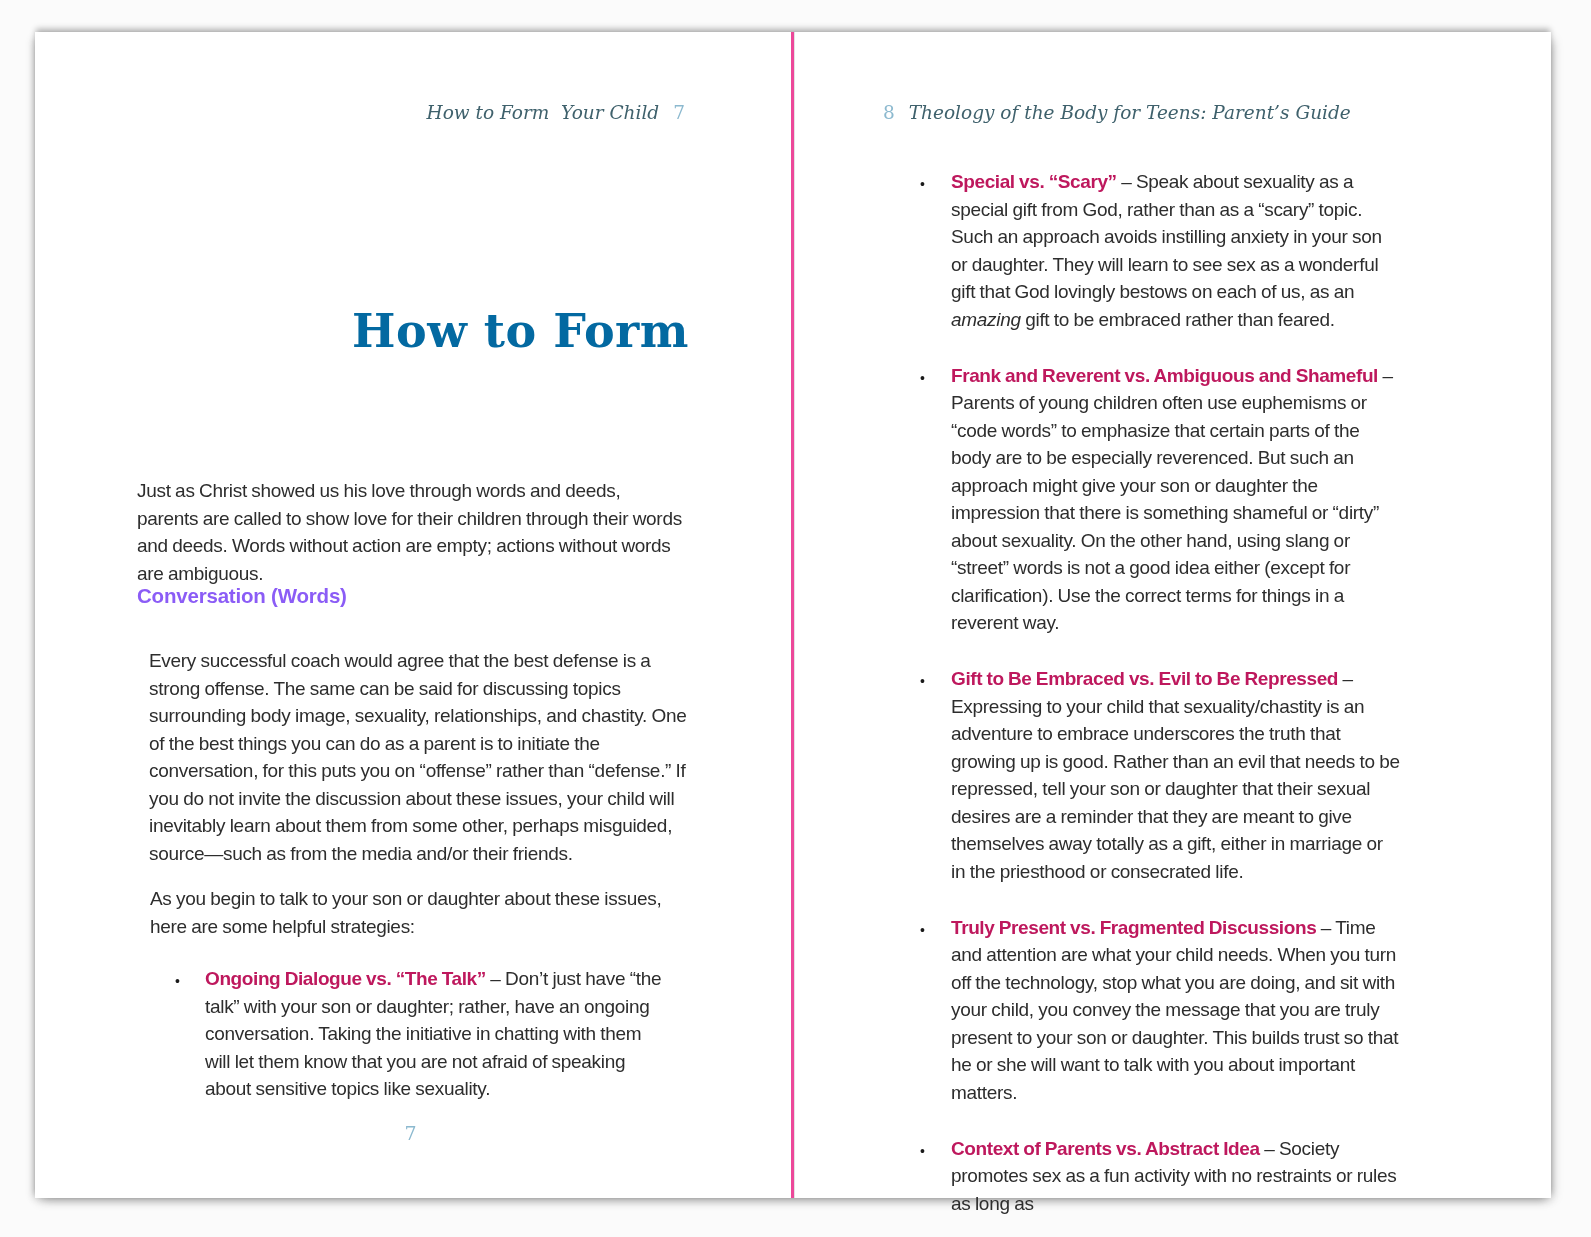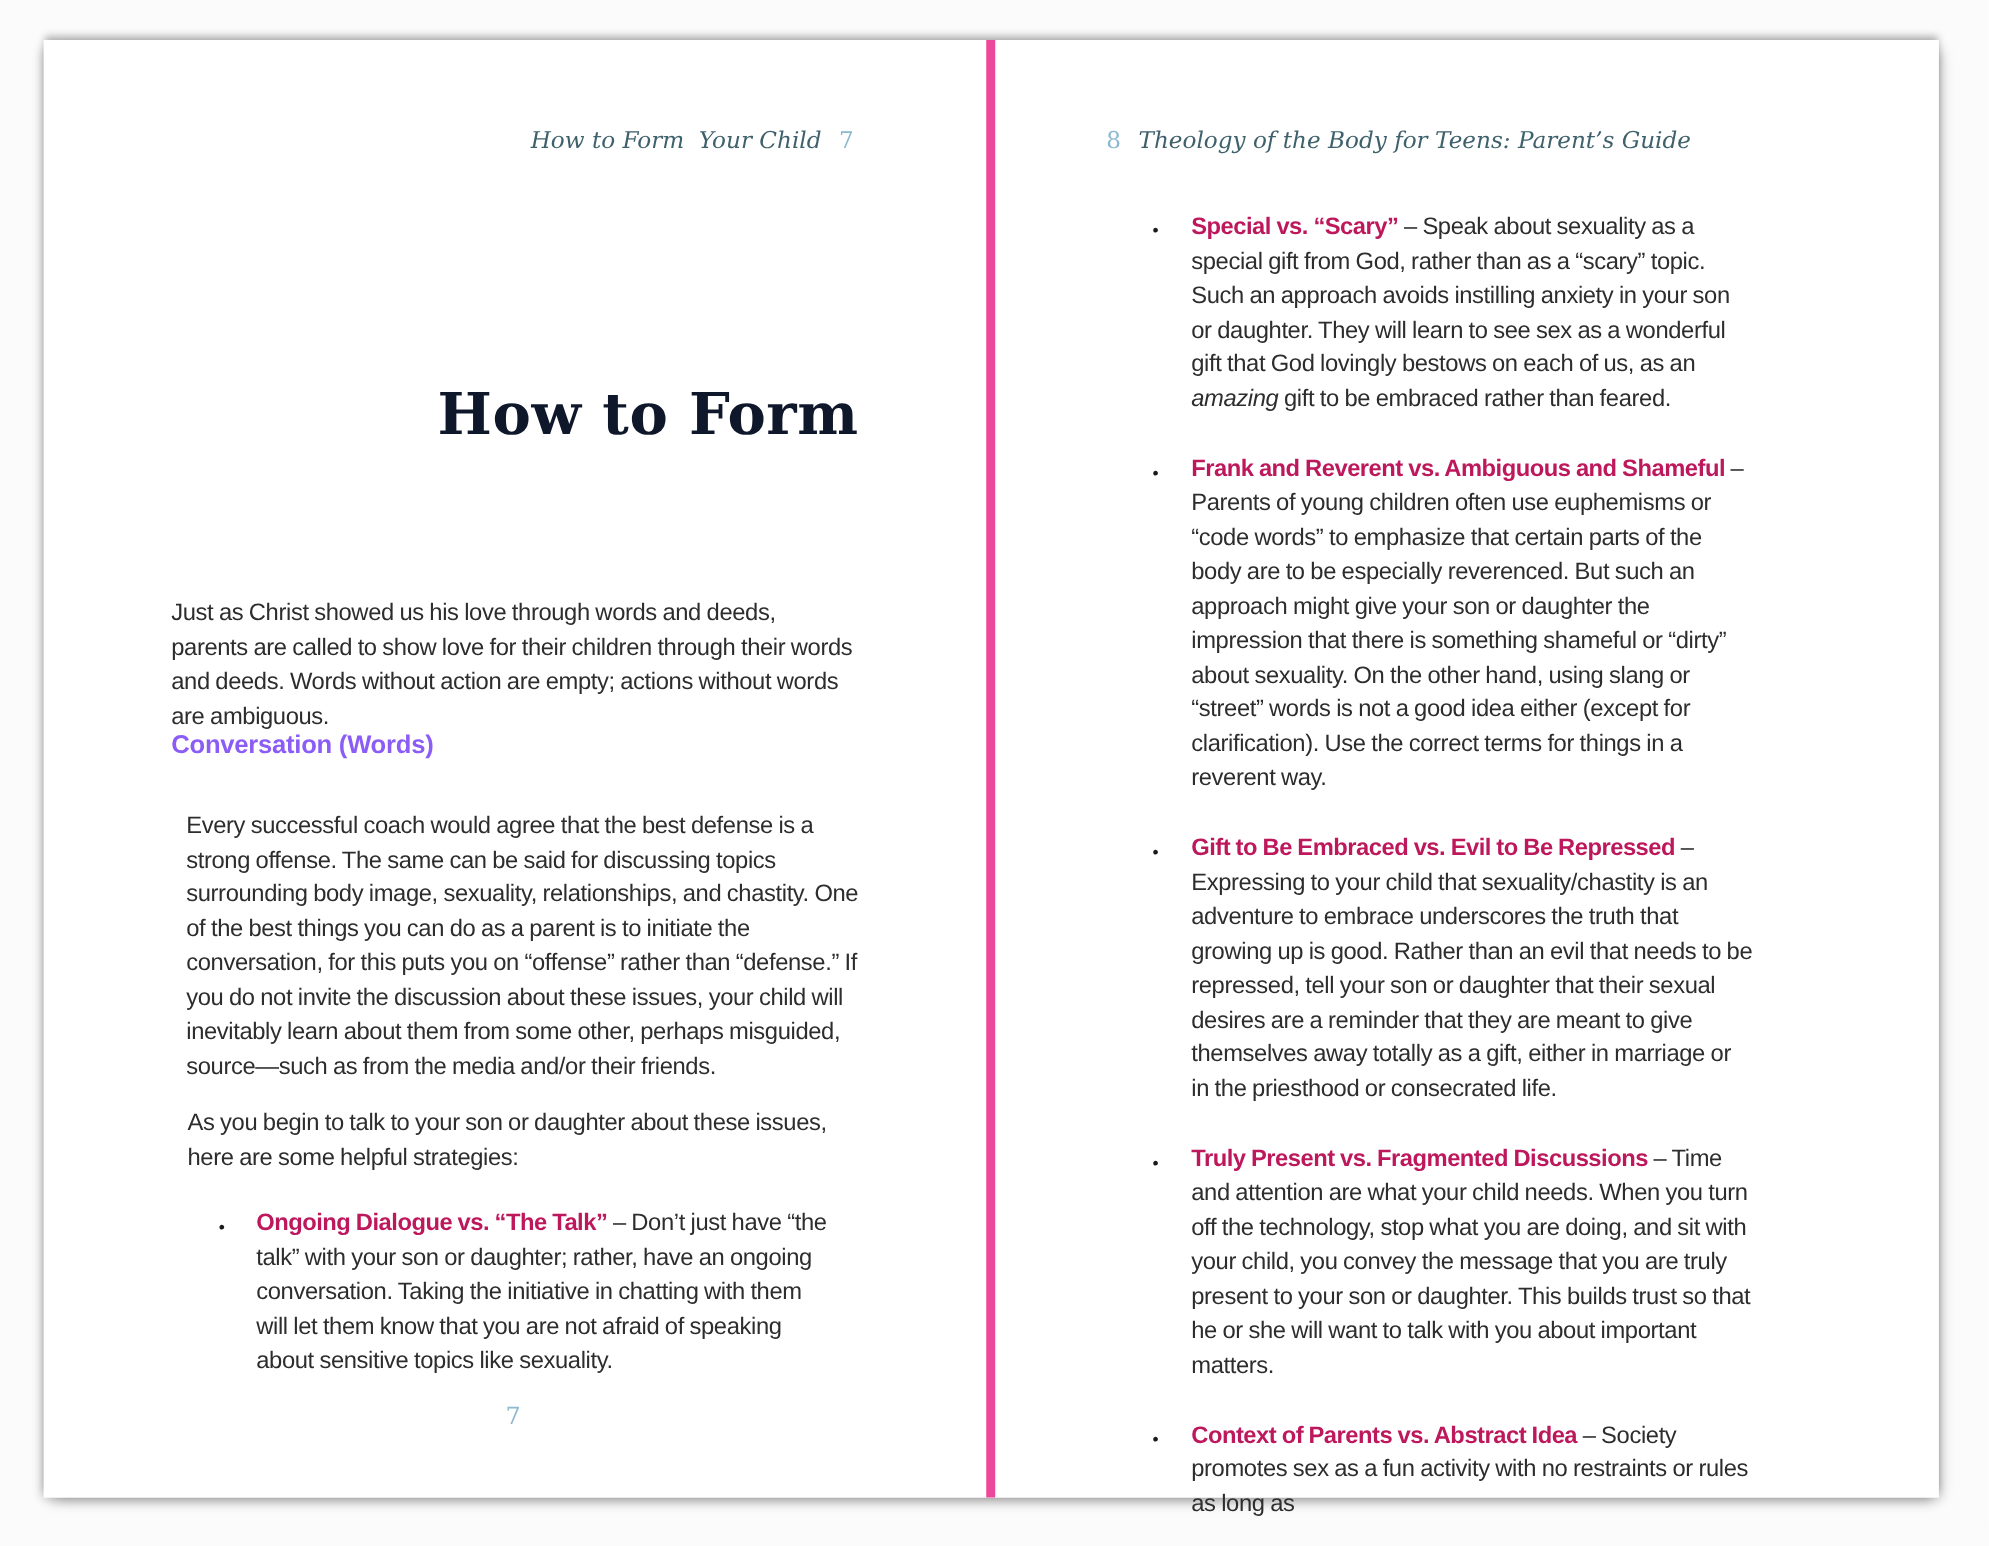--- a/index.html
+++ b/index.html
@@ -10,37 +10,37 @@
   }
   .spread{
     position:absolute;left:35px;top:32px;width:1516px;height:1166px;
     background:#ffffff;display:flex;
     box-shadow:0 -4px 6px -1px rgba(0,0,0,0.30),
                -5px 3px 8px -3px rgba(0,0,0,0.16),
                6px 4px 10px -4px rgba(0,0,0,0.22),
                0 6px 10px -3px rgba(0,0,0,0.20);
   }
   .page{position:relative;height:100%;background:#ffffff;}
-  .page.left{width:756px;border-right:7px solid #ec4899;}
+  .page.left{width:756px;border-right:3px solid #ec4899;}
   .page.right{width:756px;border-left:1px solid #e3e3e3;}
 
   .running-head{
     position:absolute;top:70px;
     font-family:"DejaVu Serif","Liberation Serif",serif;
     font-style:italic;font-size:18.5px;color:#3f616c;
     display:flex;align-items:baseline;gap:14px;white-space:pre;
   }
   .page.left .running-head{right:106px;}
   .page.right .running-head{left:88px;}
   .pagenum{font-style:normal;color:#8cb9cf;}
 
   .chapter-title{
     position:absolute;top:268px;right:102px;text-align:right;
     font-family:"DejaVu Serif","Liberation Serif",serif;font-weight:700;
-    font-size:46px;line-height:63px;color:#0f172a;letter-spacing:0.5px;
+    font-size:46px;line-height:63px;color:#0369a1;letter-spacing:0.5px;
   }
 
   .body-text{
     font-size:19px;line-height:27.5px;color:#2d2d2d;
     letter-spacing:-0.3px;word-spacing:-0.5px;
   }
   .intro{position:absolute;top:445px;left:102px;width:547px;margin:0;}
   .section-heading{
     position:absolute;top:552px;left:102px;margin:0;
     font-size:20.5px;font-weight:700;color:#8b5cf6;letter-spacing:-0.2px;

